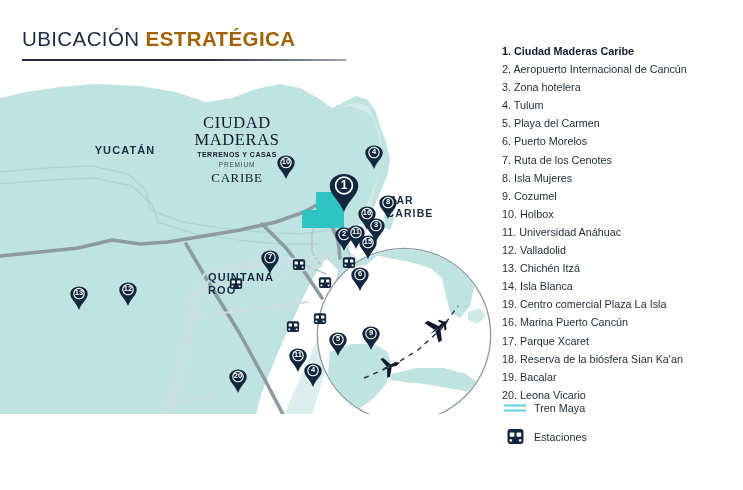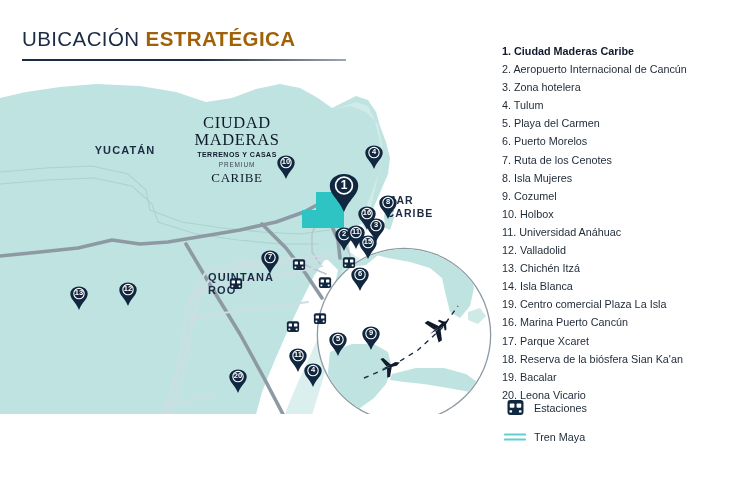--- a/index.html
+++ b/index.html
@@ -527,36 +527,36 @@
       <div class="leg-item">17. Parque Xcaret</div>
       <div class="leg-item">18. Reserva de la biósfera Sian Ka'an</div>
       <div class="leg-item">19. Bacalar</div>
       <div class="leg-item">20. Leona Vicario</div>
     </div>
 
   <div id="legend-keys">
 
     <div class="key-row">
       <span class="key-ico">
+        <svg width="22" height="14" viewBox="0 0 22 14">
+          <line x1="1" y1="4.5" x2="21" y2="4.5" stroke="#5fd0cf" stroke-width="2.2" stroke-linecap="round"></line>
+          <line x1="1" y1="9.5" x2="21" y2="9.5" stroke="#5fd0cf" stroke-width="2.2" stroke-linecap="round"></line>
+        </svg>
+      </span>
+      <span class="key-lbl">Tren Maya</span>
+    </div>
+
+    <div class="key-row">
+      <span class="key-ico">
         <svg width="19" height="18" viewBox="0 0 19 18">
           <rect x="1.5" y="1" width="16" height="15" rx="3" fill="#11273f"></rect>
           <rect x="3.8" y="4.4" width="4.6" height="4.4" rx="0.8" fill="#ffffff"></rect>
           <rect x="10.6" y="4.4" width="4.6" height="4.4" rx="0.8" fill="#ffffff"></rect>
           <rect x="3.5" y="11.2" width="2.6" height="2.4" rx="0.6" fill="#ffffff"></rect>
           <rect x="12.9" y="11.2" width="2.6" height="2.4" rx="0.6" fill="#ffffff"></rect>
         </svg>
       </span>
       <span class="key-lbl">Estaciones</span>
     </div>
 
-    <div class="key-row">
-      <span class="key-ico">
-        <svg width="22" height="14" viewBox="0 0 22 14">
-          <line x1="1" y1="4.5" x2="21" y2="4.5" stroke="#5fd0cf" stroke-width="2.2" stroke-linecap="round"></line>
-          <line x1="1" y1="9.5" x2="21" y2="9.5" stroke="#5fd0cf" stroke-width="2.2" stroke-linecap="round"></line>
-        </svg>
-      </span>
-      <span class="key-lbl">Tren Maya</span>
-    </div>
-
   </div>
 
 </div>
 
 </body></html>

